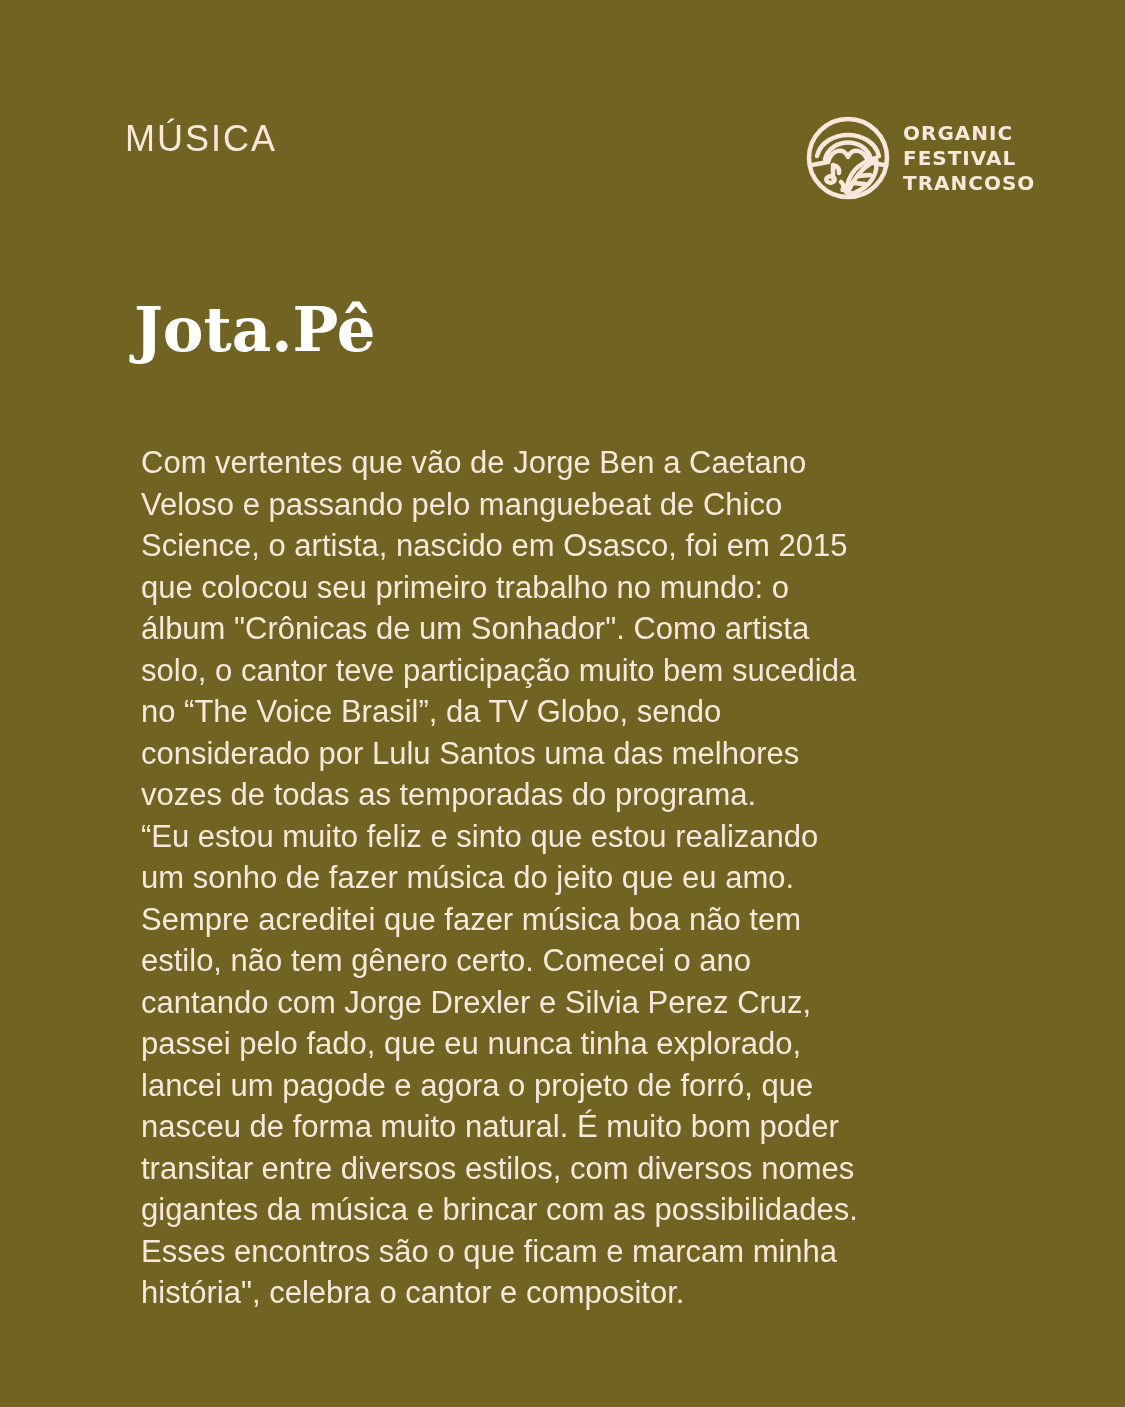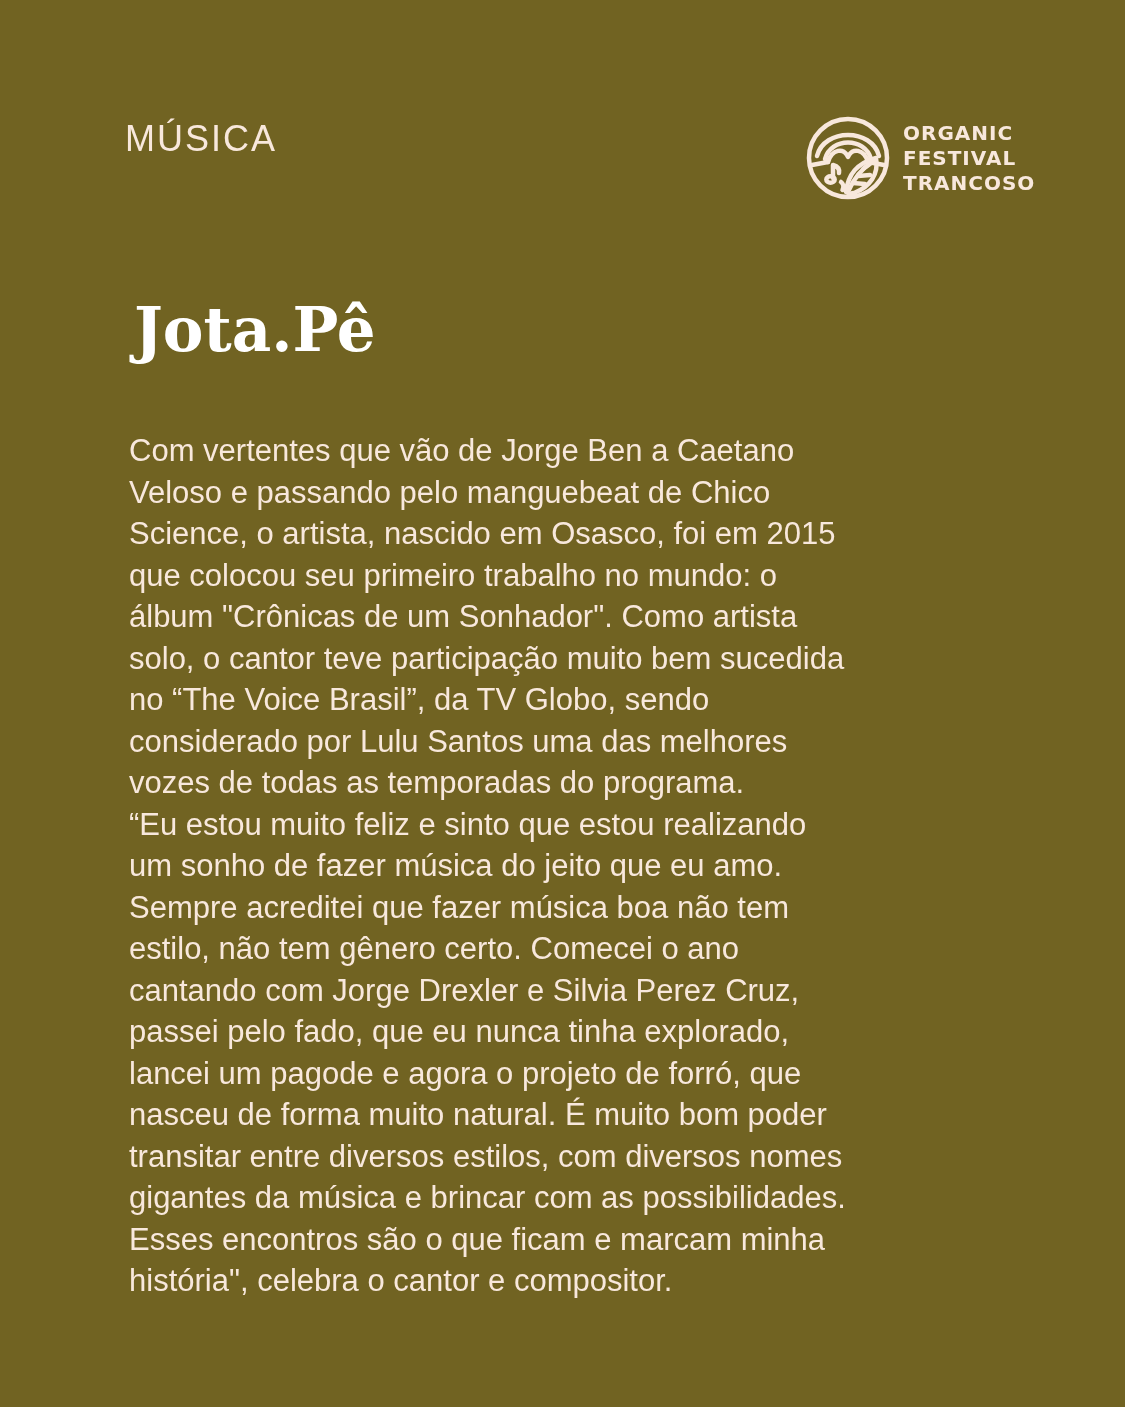--- a/index.html
+++ b/index.html
@@ -63,21 +63,21 @@
     font-weight: 700;
     font-size: 61px;
     line-height: 1;
     color: #ffffff;
   }
   .body-text {
     position: absolute;
     left: 125px;
     top: 426px;
     width: 840px;
-    margin: 4px;
+    margin: 16px;
     font-size: 31px;
     line-height: 41.5px;
     font-weight: 400;
     color: #f8e8dc;
     white-space: pre-line;
   }
 </style>
 </head>
 <body>
 

